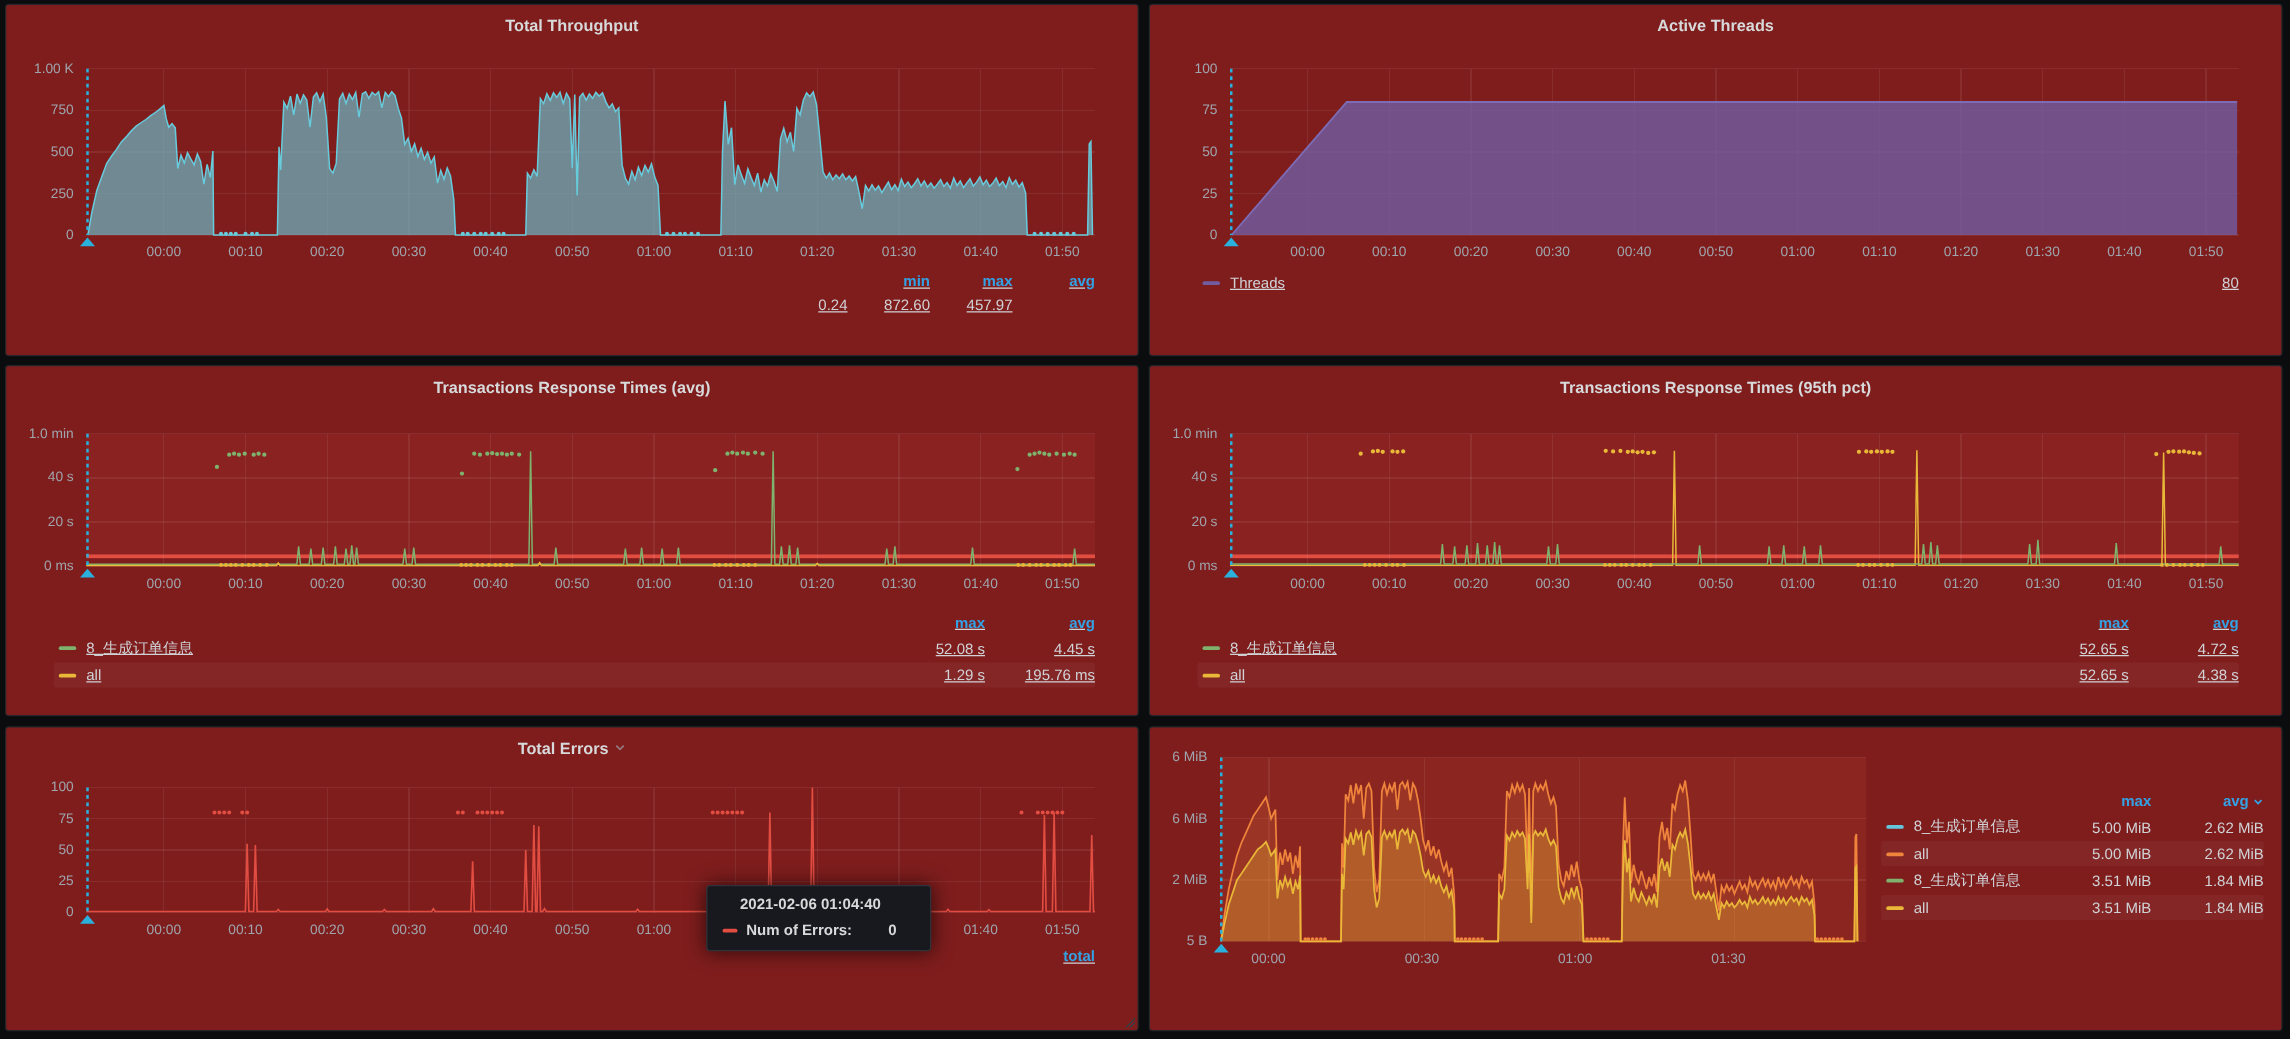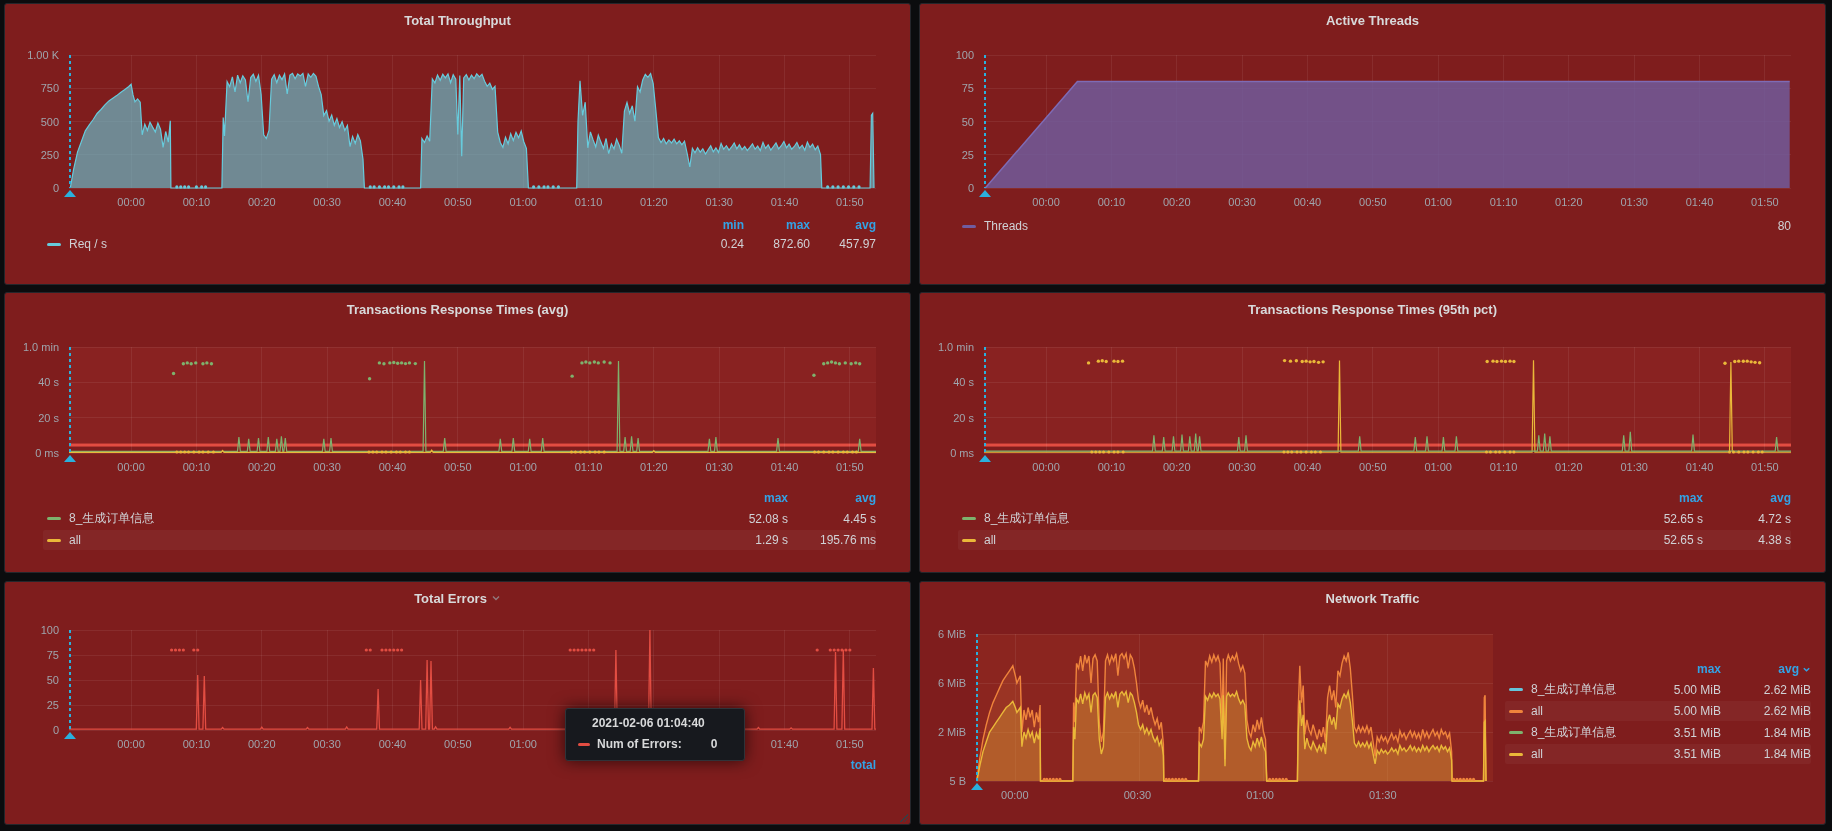--- a/index.html
+++ b/index.html
@@ -11,21 +11,21 @@
             display:flex; align-items:center; justify-content:center; gap:4px; cursor:pointer; }
   .ptitle svg { opacity:.7; }
   .chart-row { display:flex; }
   .y-axis { flex:none; position:relative; }
   .y-axis span { position:absolute; right:10px; transform:translateY(-50%); font-size:11px; color:#9fa5ad; white-space:nowrap; }
   .plot { position:relative; flex:1 1 auto; }
   .plot svg { position:absolute; left:0; top:0; overflow:visible; }
   .x-axis { position:relative; height:18px; }
   .x-axis span { position:absolute; top:4px; transform:translateX(-50%); font-size:11px; color:#9fa5ad; white-space:nowrap; }
   .legend { font-size:12px; color:#d0d2d6; }
-  .legend.bottom { margin:0 26px 0 30px; }
+  .legend.bottom { margin:0 26px 0 30px;text-decoration:underline; }
   .lg-grid { display:grid; align-items:center; }
   .lg-head { color:#33a2e5; font-weight:700; }
   .lg-head .lg-col { text-align:right; padding:2px 0; display:flex; justify-content:flex-end; align-items:center; gap:3px; }
   .lg-row .lg-col { text-align:right; padding:3px 0; }
   .lg-row { border-radius:2px; }
   .lg-row.striped { background:rgba(255,255,255,0.045); }
   .lg-label { display:flex; align-items:center; gap:8px; padding:3px 0 3px 4px; cursor:pointer; }
   .swatch { display:inline-block; width:14px; height:3px; border-radius:2px; flex:none; }
   .legend.side { width:312px; flex:none; margin-left:12px; padding-right:6px; }
   .tooltip { position:absolute; z-index:20; background:#17191e; border:1px solid #303339; border-radius:3px;
@@ -130,24 +130,20 @@
             <span>min</span>
           </div>
           <div class="lg-col">
             <span>max</span>
           </div>
           <div class="lg-col">
             <span>avg</span>
           </div>
         </div>
         <div class="lg-grid lg-row" style="grid-template-columns: 1fr 66px 66px 66px;">
-          <div class="lg-label">
-            <span class="swatch" style="background: rgb(103, 203, 220);"></span>
-            <span>Req / s</span>
-          </div>
           <div class="lg-col">0.24</div>
           <div class="lg-col">872.60</div>
           <div class="lg-col">457.97</div>
         </div>
       </div>
   </div>
 
   <div class="panel" style="left:919px;top:3px;width:907px;height:282px;">
     <div class="ptitle">
         <span>Active Threads</span>
@@ -604,23 +600,20 @@
       <div class="tt-row">
         <span class="swatch" style="background:#e24d42;width:12px;"></span>
         <span>Num of Errors:</span>
         <span class="tt-val">0</span>
       </div>
     </div>
     <div class="resize-corner"></div>
   </div>
 
   <div class="panel" style="left:919px;top:581px;width:907px;height:244px;">
-    <div class="ptitle">
-        <span>Network Traffic</span>
-      </div>
     <div class="chart-row" style="margin-top:24px;">
       <div class="y-axis" style="width:48px;height:147px;">
           <span style="top: 100%;">5 B</span>
           <span style="top: 66.6667%; margin-left: 41px;">2 MiB</span>
           <span style="top: 33.3333%;">6 MiB</span>
           <span style="top: 0%;">6 MiB</span>
         </div>
       <div class="plot" style="height:147px;">
           <svg width="517" height="147">
             <rect x="0" y="0" width="517" height="147" fill="rgba(226,90,50,0.13)"></rect>

